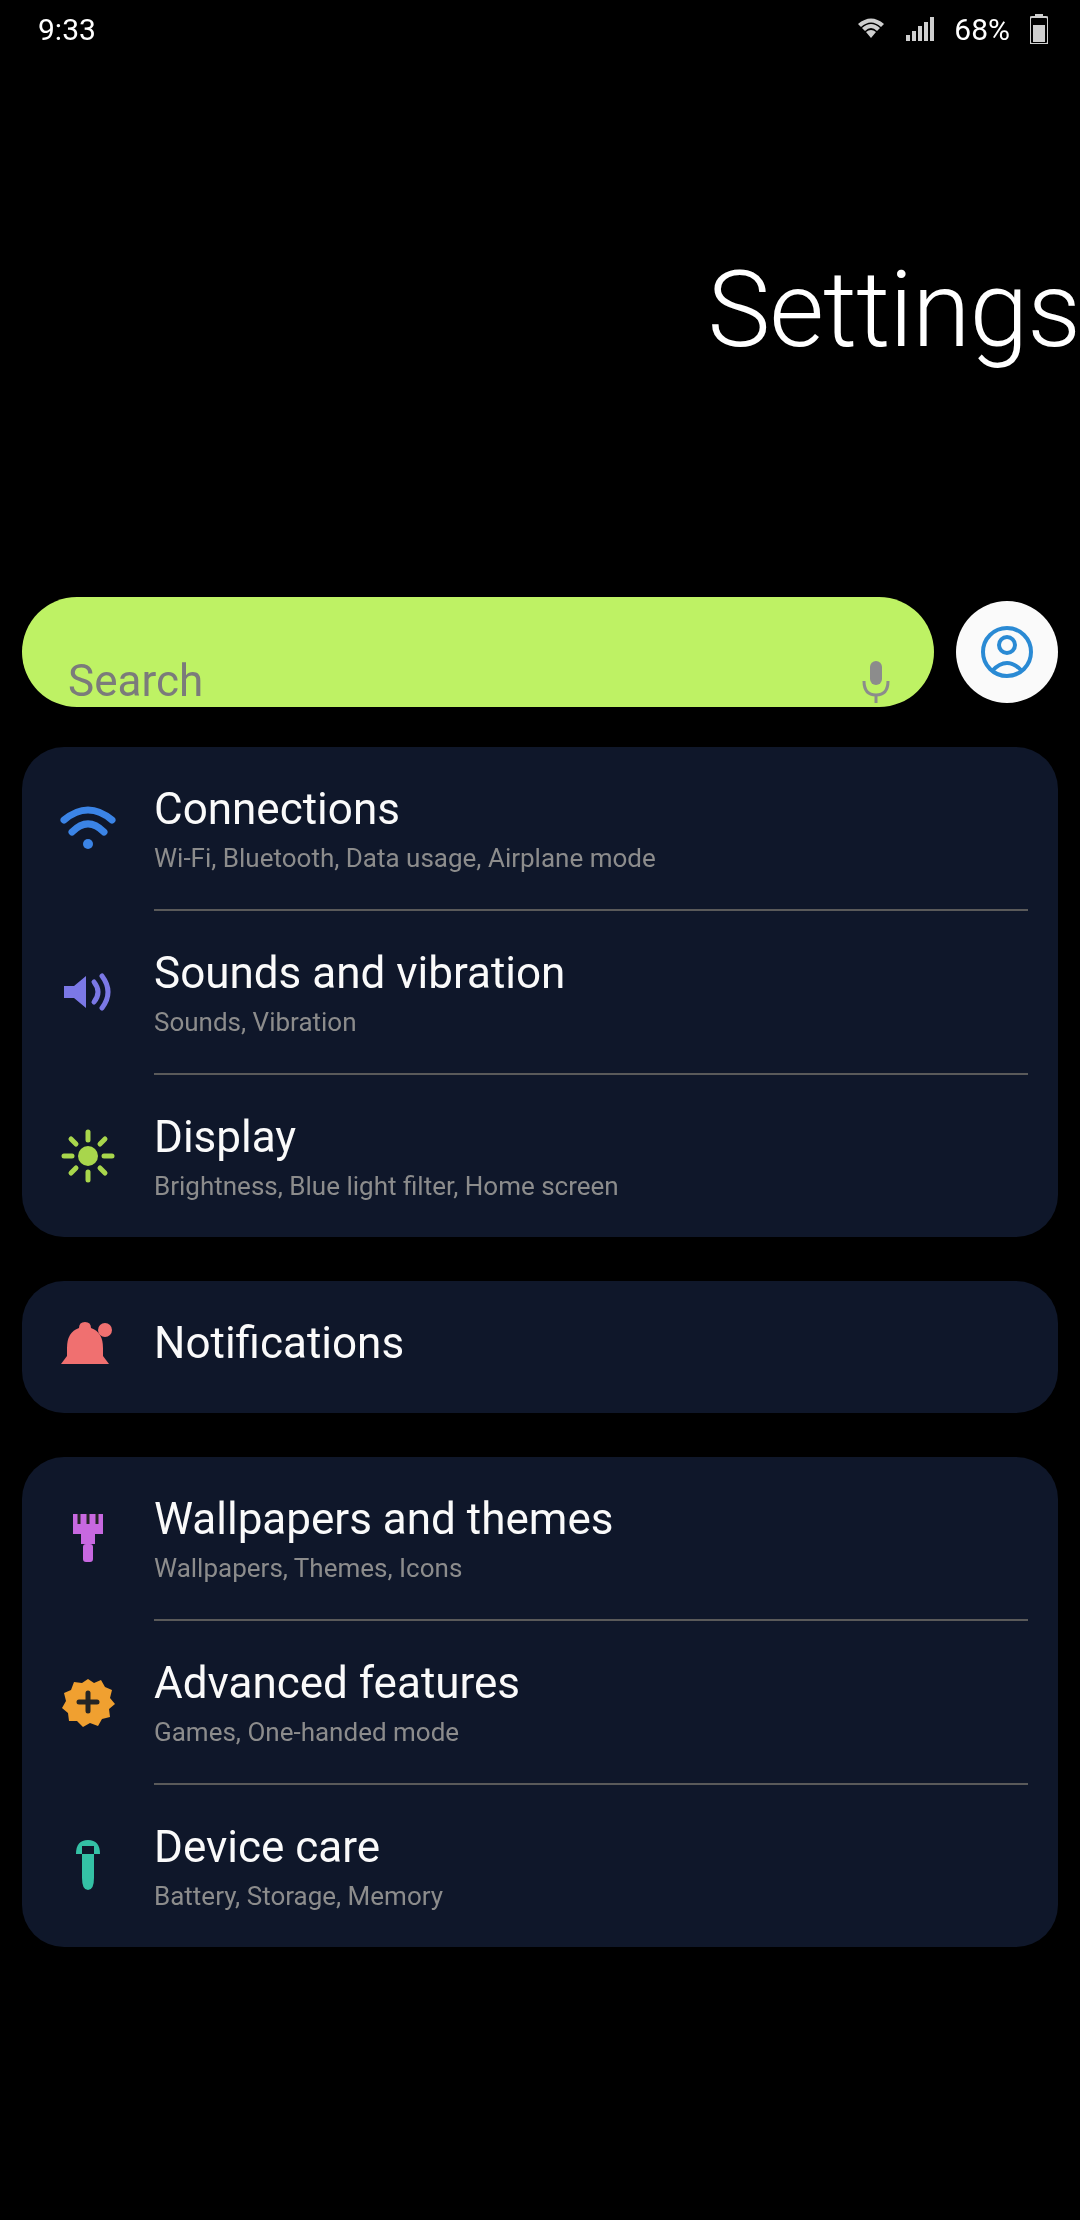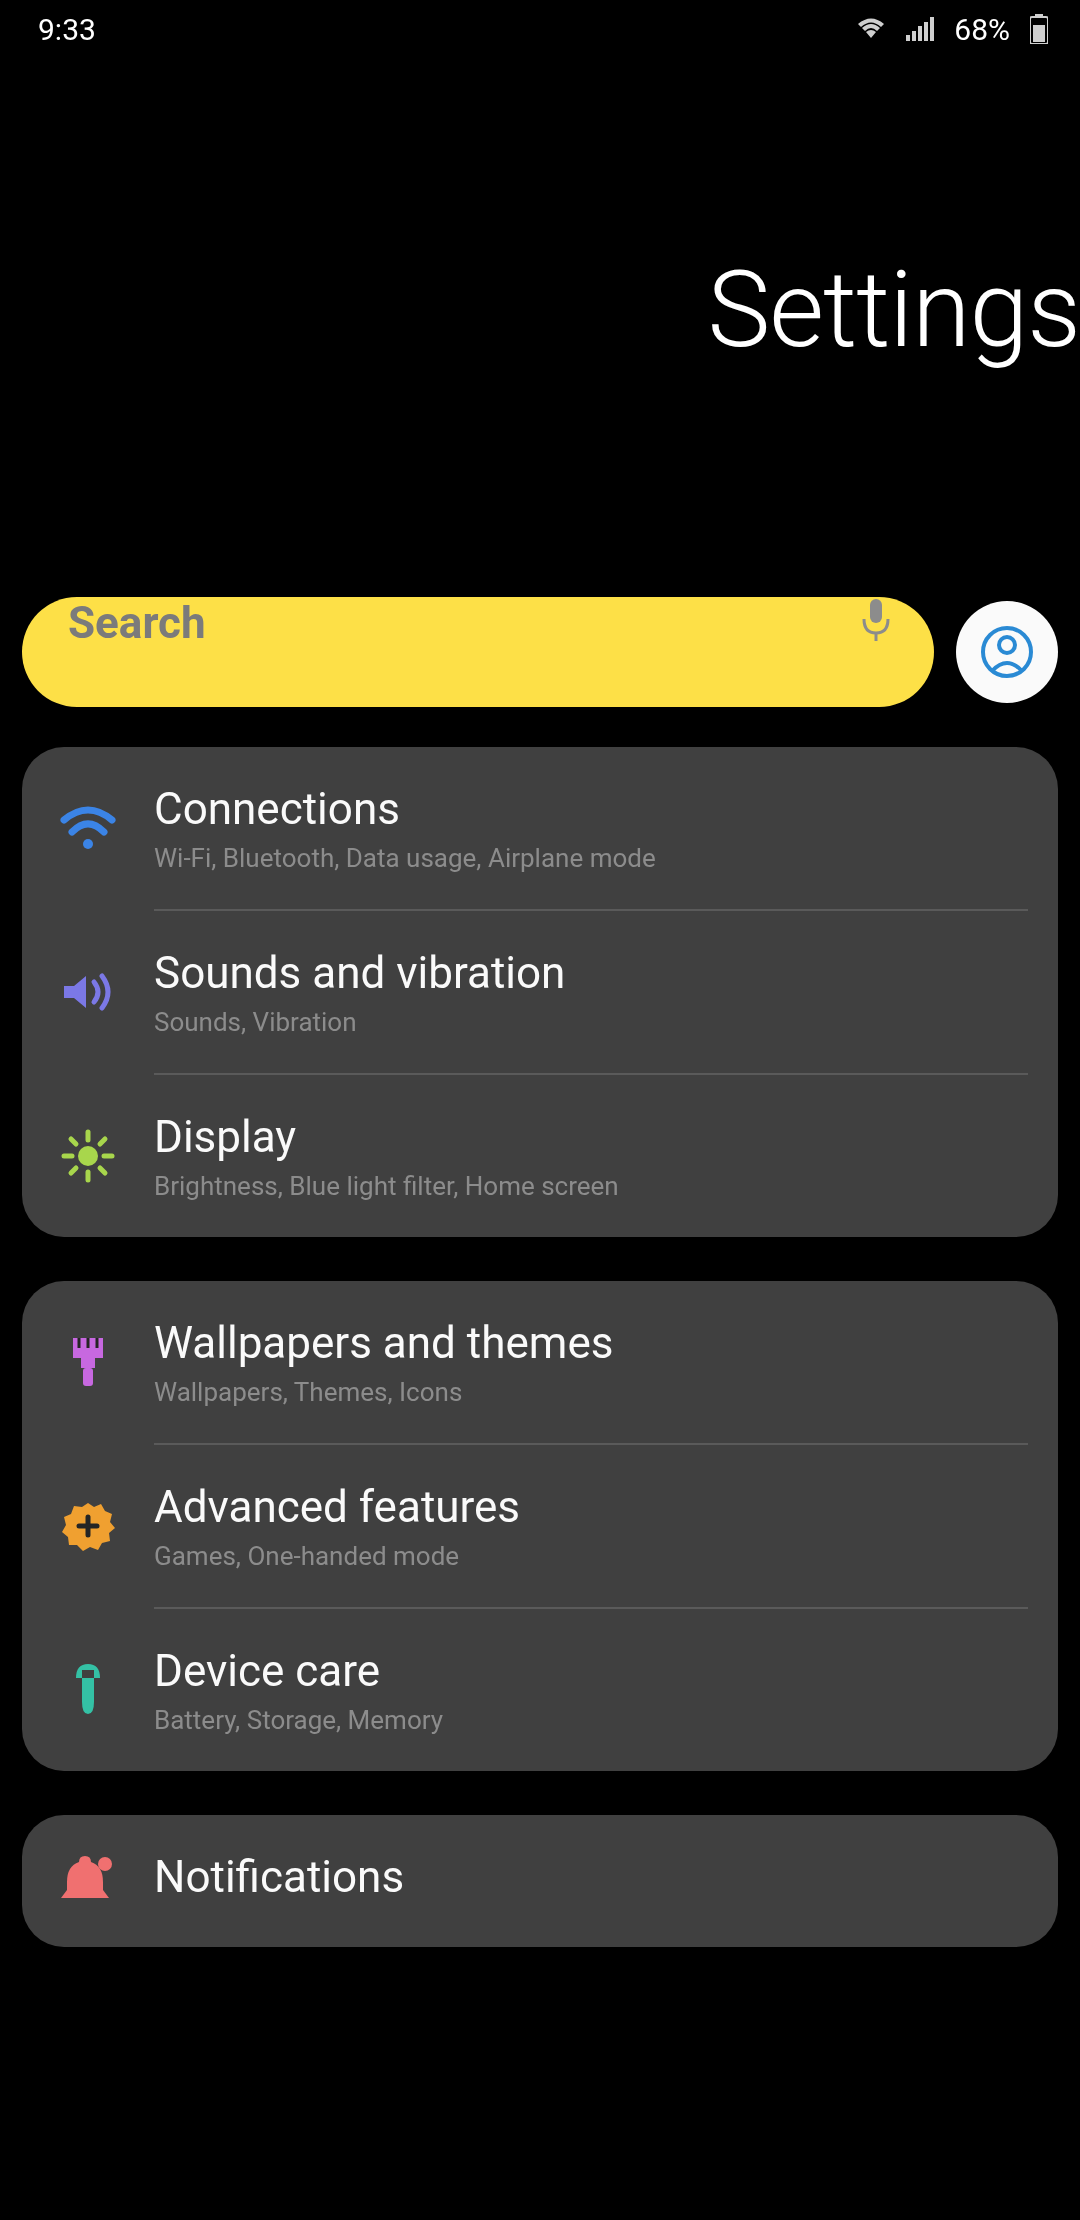--- a/index.html
+++ b/index.html
@@ -35,46 +35,45 @@
   }
   .search-row {
     display: flex;
     align-items: center;
     margin: 225px 22px 0 22px;
     gap: 22px;
   }
   .search-pill {
     flex: 1;
     height: 110px;
-    background: #fde047;
+    background: #bef264;
     border-radius: 60px;
     display: flex;
-    align-items: flex-start;
+    align-items: flex-end;
     padding: 0 42px 0 46px;
-    font-weight: bold;
   }
   .search-pill span[data-name="search-placeholder"] {
     color: #7b7b7b;
     font-size: 44px;
     flex: 1;
   }
   .profile-btn {
     width: 102px;
     height: 102px;
     border-radius: 50%;
     background: #fafafa;
     display: flex;
     align-items: center;
     justify-content: center;
   }
   .content {
     padding: 40px 22px 0 22px;
   }
   .card {
-    background: #404040;
+    background: #0f172a;
     border-radius: 42px;
     margin-bottom: 44px;
     overflow: hidden;
   }
   .item {
     display: flex;
     align-items: center;
     padding: 36px 0 36px 0;
   }
   .item-icon {
@@ -213,20 +212,34 @@
       </div>
       <div class="item-text">
         <div class="item-title" data-name="item-title">Display</div>
         <div class="item-sub" data-name="item-subtitle">Brightness, Blue light filter, Home screen</div>
       </div>
     </div>
 
   </div>
 
   <div class="card" data-name="settings-group">
+    <div class="item" data-name="item-notifications">
+      <div class="item-icon" data-name="notifications-icon">
+        <svg width="54" height="50" viewBox="0 0 54 50">
+          <path d="M18 6 Q18 0 24 0 Q30 0 30 6 Q42 10 42 26 L42 34 L48 42 L0 42 L6 34 L6 26 Q6 10 18 6 Z" fill="#f07070"></path>
+          <circle cx="44" cy="8" r="7" fill="#f07070"></circle>
+        </svg>
+      </div>
+      <div class="item-text">
+        <div class="item-title" data-name="item-title">Notifications</div>
+      </div>
+    </div>
+  </div>
+
+  <div class="card" data-name="settings-group">
 
     <div class="item" data-name="item-wallpapers">
       <div class="item-icon" data-name="brush-icon">
         <svg width="42" height="52" viewBox="0 0 42 52">
           <rect x="6" y="2" width="30" height="20" fill="#c768e0"></rect>
           <line x1="12" y1="2" x2="12" y2="12" stroke="#252525" stroke-width="3"></line>
           <line x1="21" y1="2" x2="21" y2="12" stroke="#252525" stroke-width="3"></line>
           <line x1="30" y1="2" x2="30" y2="12" stroke="#252525" stroke-width="3"></line>
           <rect x="14" y="22" width="14" height="10" fill="#c768e0"></rect>
           <rect x="16" y="32" width="10" height="18" rx="3" fill="#c768e0"></rect>
@@ -261,27 +274,13 @@
         </svg>
       </div>
       <div class="item-text">
         <div class="item-title" data-name="item-title">Device care</div>
         <div class="item-sub" data-name="item-subtitle">Battery, Storage, Memory</div>
       </div>
     </div>
 
   </div>
 
-  <div class="card" data-name="settings-group">
-    <div class="item" data-name="item-notifications">
-      <div class="item-icon" data-name="notifications-icon">
-        <svg width="54" height="50" viewBox="0 0 54 50">
-          <path d="M18 6 Q18 0 24 0 Q30 0 30 6 Q42 10 42 26 L42 34 L48 42 L0 42 L6 34 L6 26 Q6 10 18 6 Z" fill="#f07070"></path>
-          <circle cx="44" cy="8" r="7" fill="#f07070"></circle>
-        </svg>
-      </div>
-      <div class="item-text">
-        <div class="item-title" data-name="item-title">Notifications</div>
-      </div>
-    </div>
-  </div>
-
 </div>
 
 </body></html>

